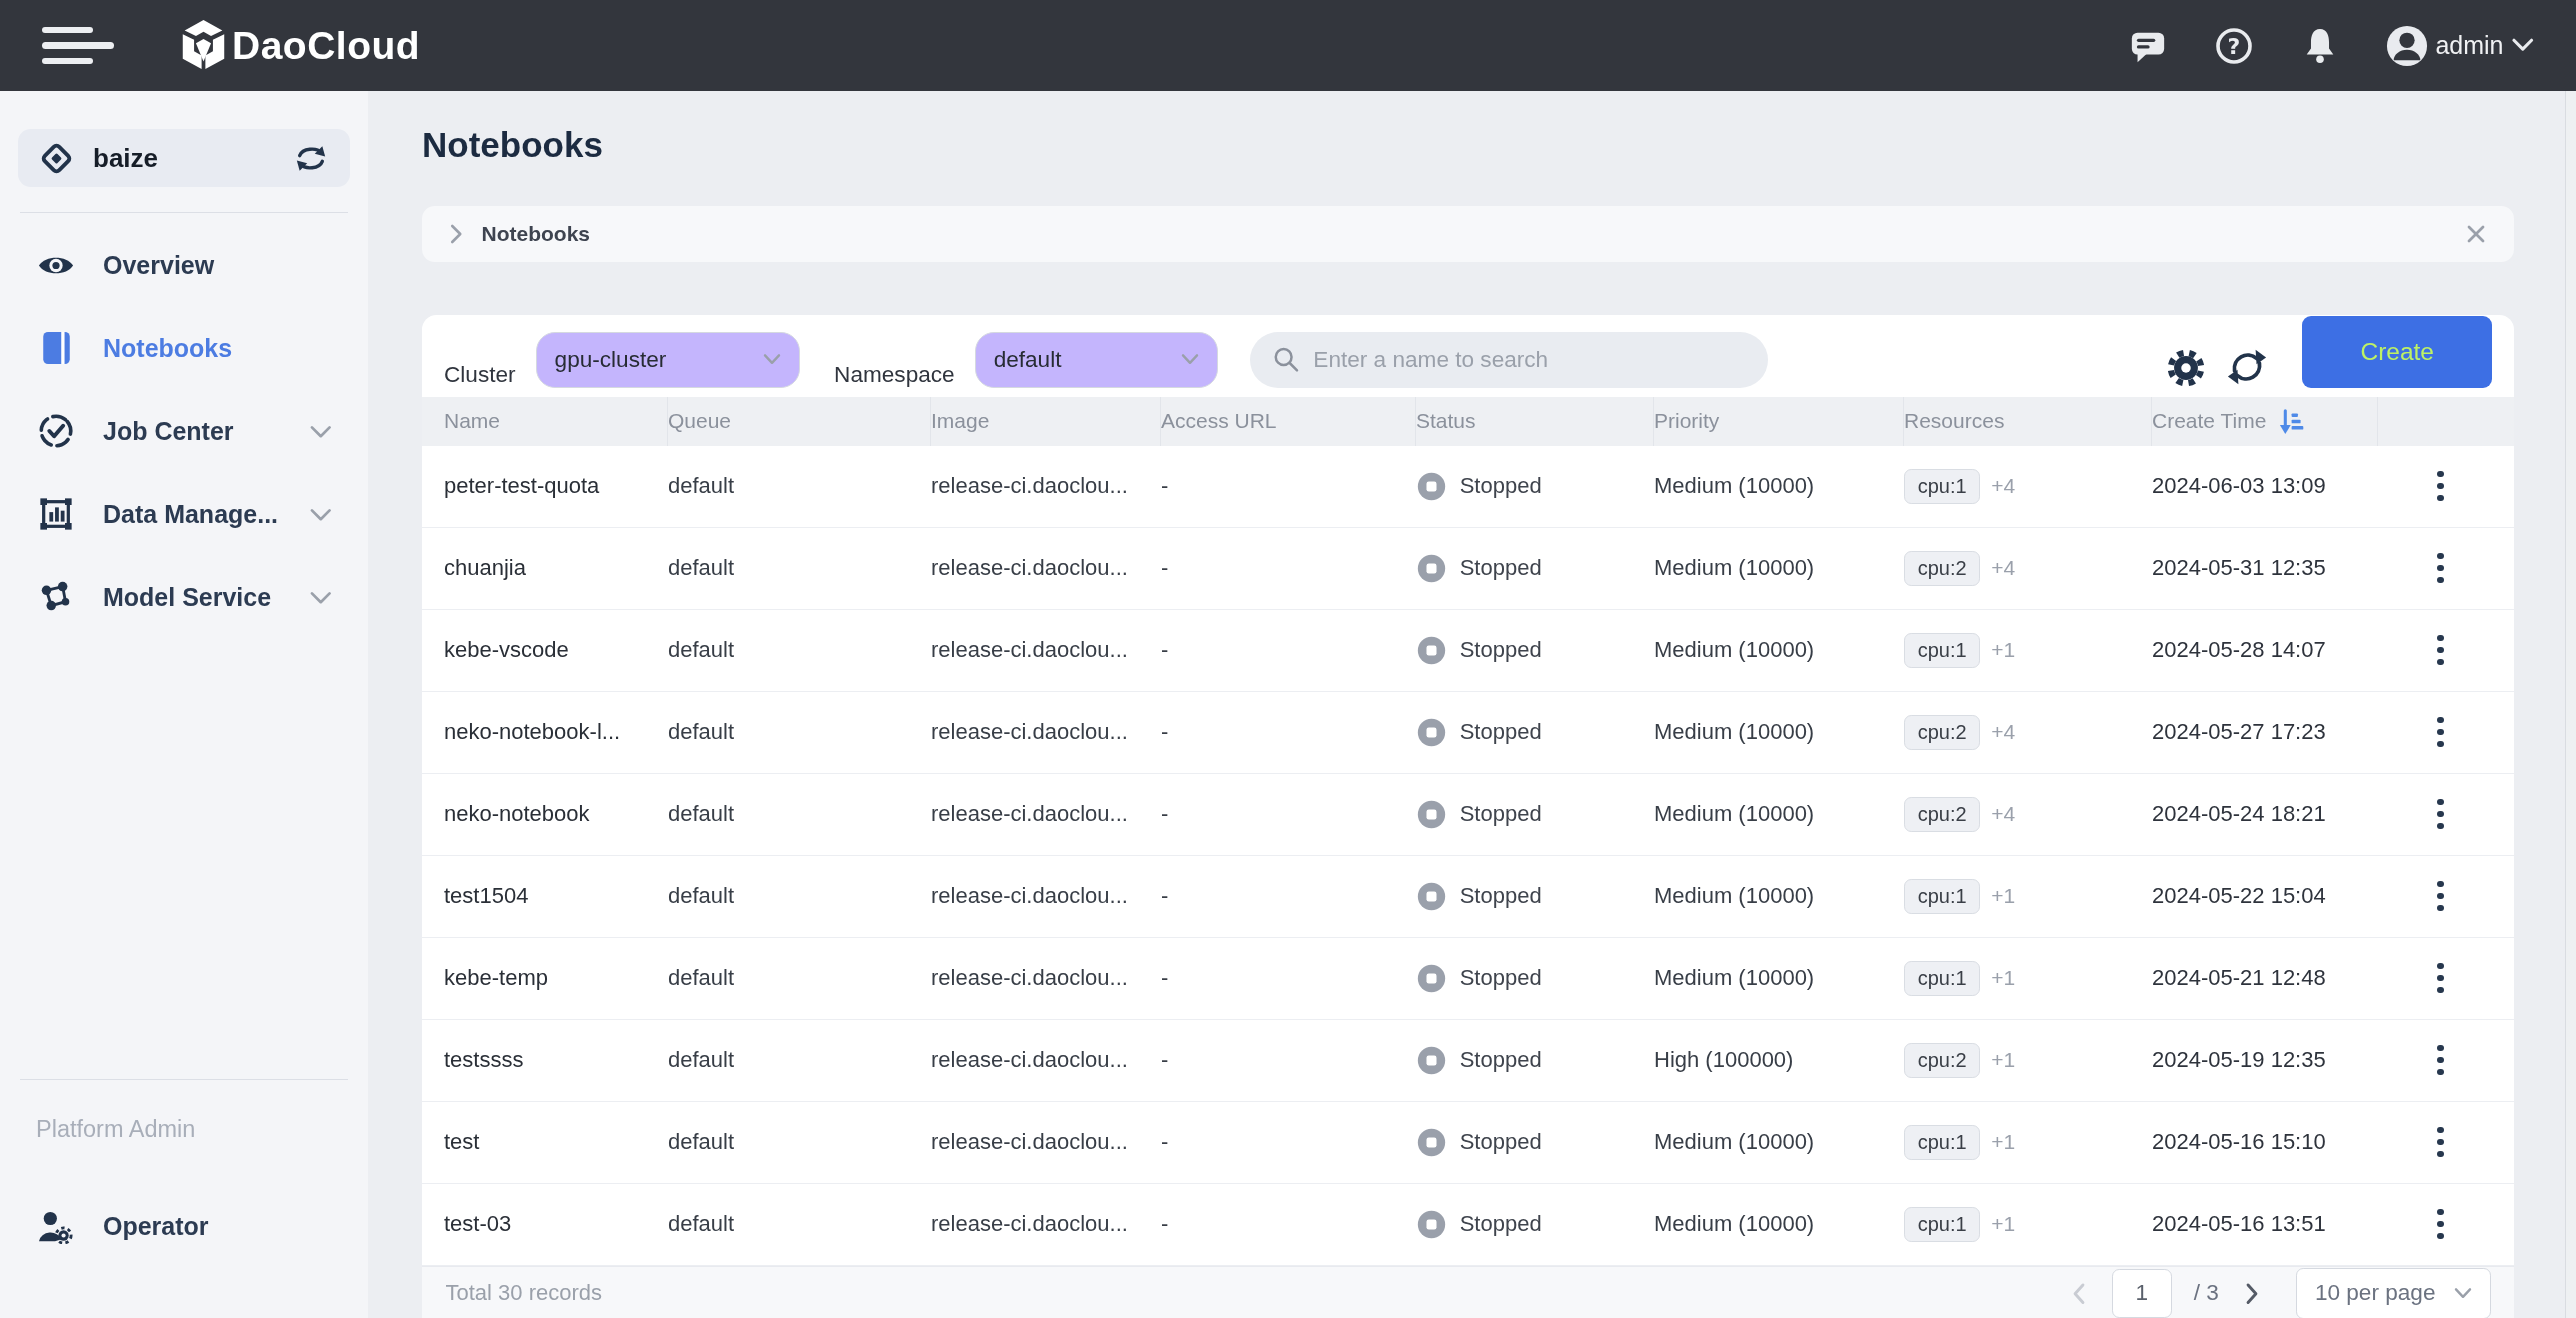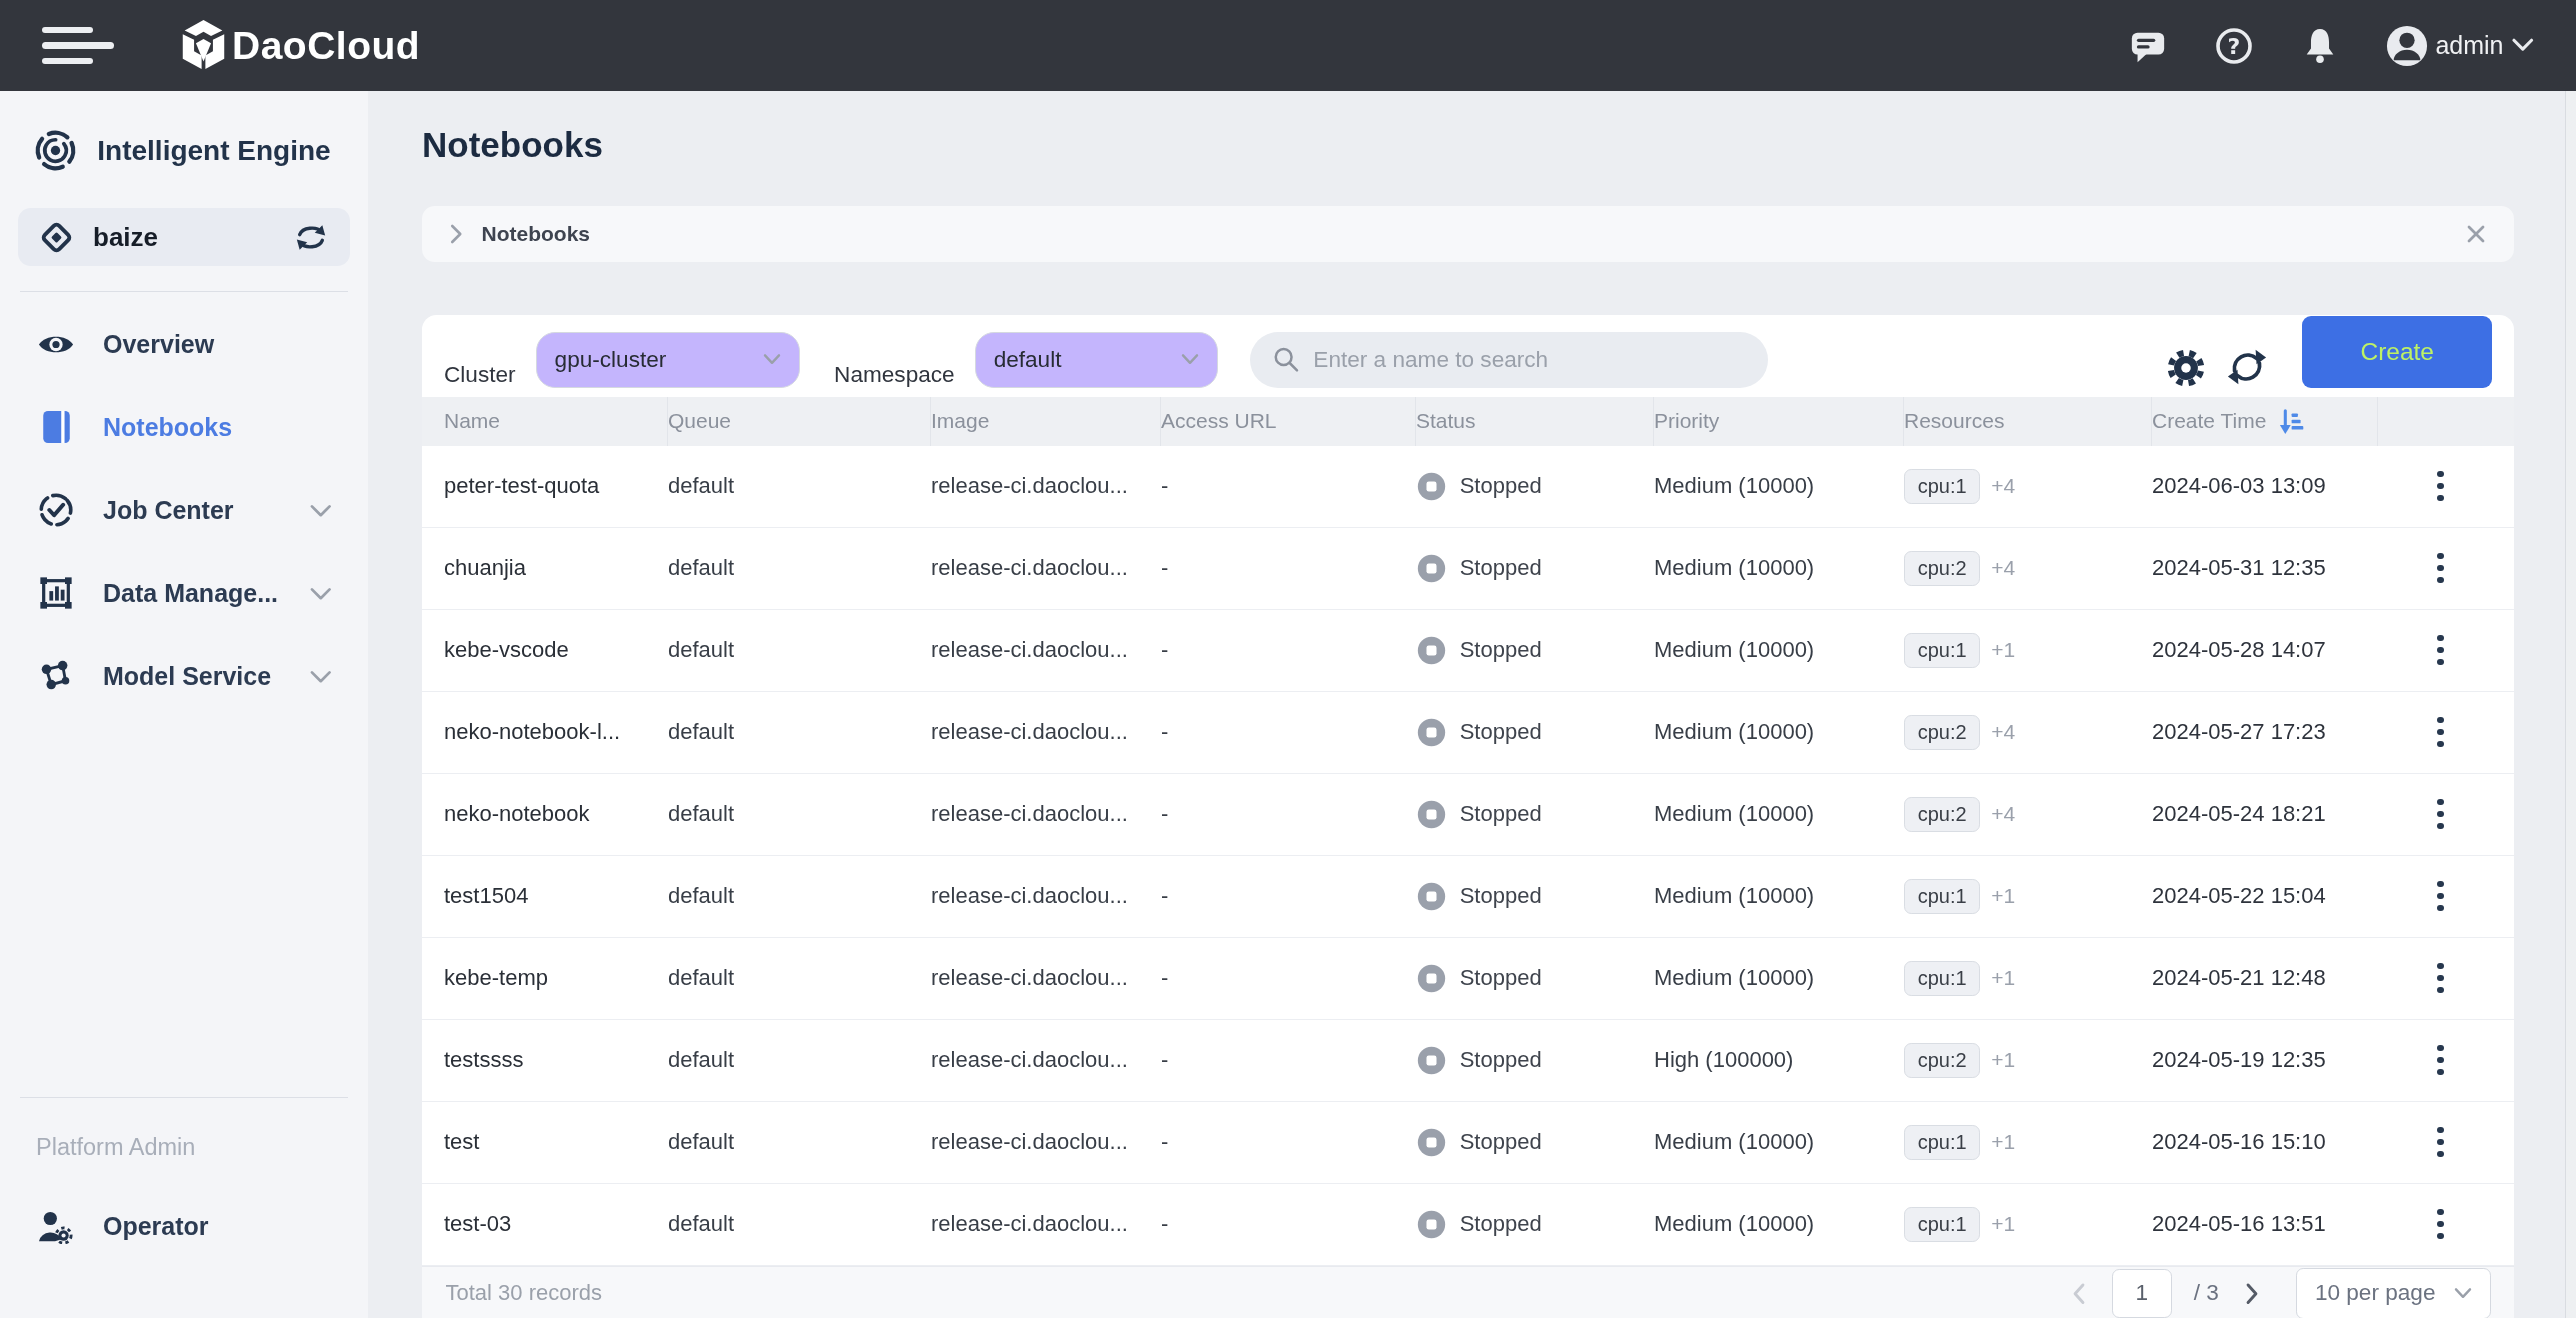--- a/index.html
+++ b/index.html
@@ -27,21 +27,21 @@
   .product-label{font-size:28px;font-weight:bold;color:#22334a;white-space:nowrap}
   .workspace{height:58px;background:#e8ebf2;border-radius:12.7px;display:flex;align-items:center;padding:0 22px;gap:20px;cursor:pointer}
   .workspace-label{font-size:26px;font-weight:bold;color:#161d28;flex:1}
   .sidebar-divider{height:0.9px;background:#dcdfe6;margin:25px 1.8px 11px}
   .menu{list-style:none}
   .menu-item{height:83px;display:flex;align-items:center;gap:27px;padding:0 18px;font-size:25px;font-weight:600;color:#2c3b52;cursor:pointer}
   .menu-item.active{color:#4c7ce2}
   .menu-item .chev{margin-left:auto}
   .micon{width:40px;display:flex;justify-content:center}
   .sidebar-bottom{margin-top:auto}
-  .section-label{font-size:23.5px;color:#a8aeb9;padding:0 18px;margin:36px 0 24px}
+  .section-label{font-size:23.5px;color:#a8aeb9;padding:0 18px;margin:36px 0 42px}
 
   
   .main{flex:1;padding:33px 62px 0 54px;position:relative}
   .page-title{font-size:35px;font-weight:800;color:#1c2b41;line-height:42px;margin-bottom:40px}
   .breadcrumb-bar{height:56px;background:#f7f8fa;border-radius:12.7px;display:flex;align-items:center;padding:0 27px;gap:18px;margin-bottom:53px}
   .breadcrumb-label{font-size:21px;font-weight:600;color:#3e4450}
   .bc-close{margin-left:auto;cursor:pointer;display:flex}
 
   .card{background:#fff;border-radius:14.5px 14.5px 0 0;height:1005px;overflow:hidden;display:flex;flex-direction:column}
 
@@ -144,28 +144,20 @@
       <svg width="23.5" height="16.3" viewBox="0 0 24 16">
           <polyline points="3,3 12,12 21,3" fill="none" stroke="#e9ebee" stroke-width="3.2" stroke-linecap="round" stroke-linejoin="round"></polyline>
         </svg>
     </span>
   </div>
 </header>
 
 <div class="layout">
 
   <aside class="sidebar">
-    <div class="product">
-      <svg width="43" height="43" viewBox="0 0 46 46">
-        <circle cx="23" cy="23" r="5" fill="#22334a"></circle>
-        <circle cx="23" cy="23" r="11.5" fill="none" stroke="#22334a" stroke-width="4" stroke-dasharray="48 10" stroke-linecap="round" transform="rotate(30 23 23)"></circle>
-        <circle cx="23" cy="23" r="19" fill="none" stroke="#22334a" stroke-width="4.6" stroke-dasharray="21 9" stroke-linecap="round" transform="rotate(-25 23 23)"></circle>
-      </svg>
-      <span class="product-label">Intelligent Engine</span>
-    </div>
 
     <div class="workspace">
       <svg width="33" height="33" viewBox="0 0 34 34">
         <g transform="rotate(45 17 17)">
             <rect x="6.5" y="6.5" width="21" height="21" rx="4" fill="none" stroke="#22334a" stroke-width="4"></rect>
           </g>
         <g transform="rotate(45 17 17)">
             <rect x="13" y="13" width="8" height="8" rx="1.5" fill="#22334a"></rect>
           </g>
       </svg>

